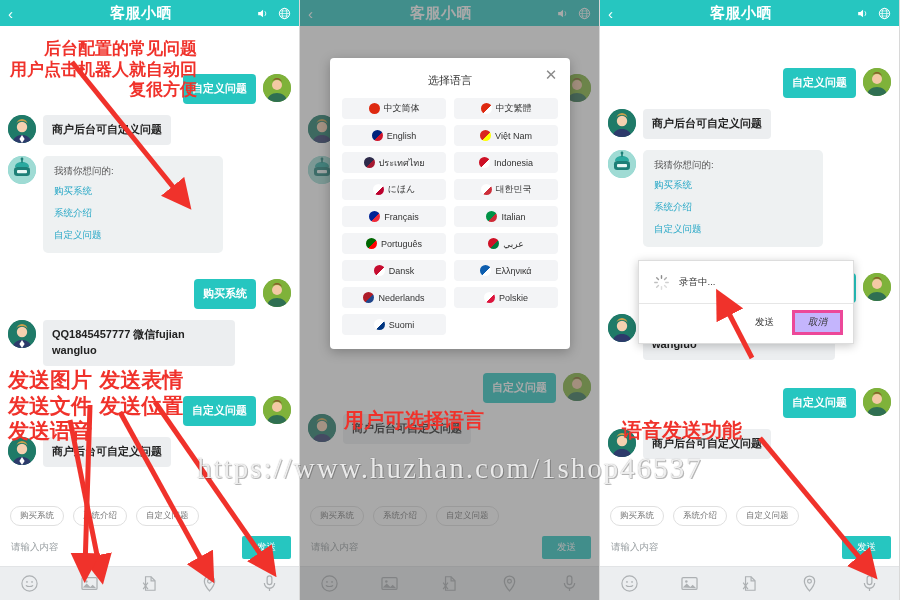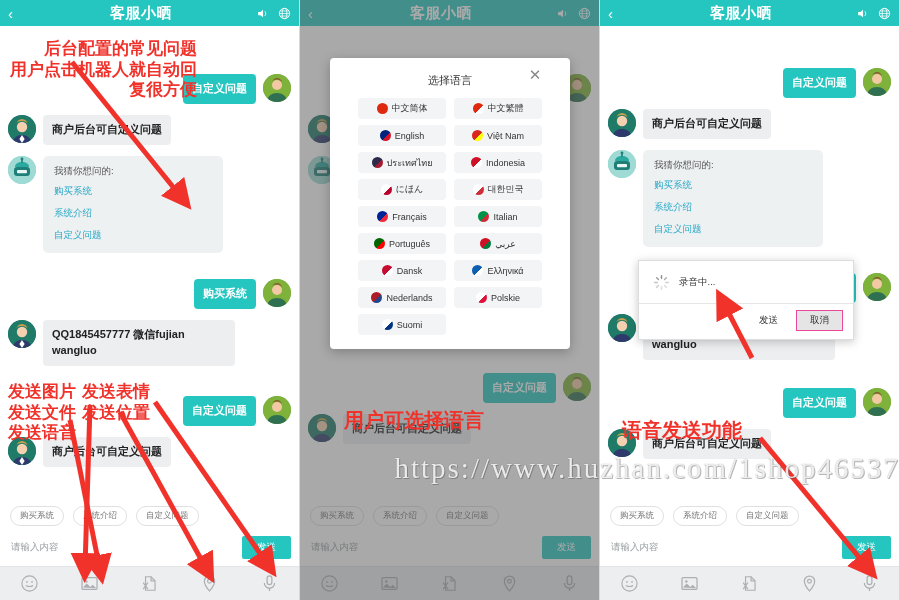--- a/index.html
+++ b/index.html
@@ -108,21 +108,21 @@
   .arrow-svg { position: absolute; left: 0; top: 0; z-index: 39;
                width: 300px; height: 600px; pointer-events: none; }
 
   
   .dimmer {
     position: absolute; inset: 0; background: rgba(90,90,90,.52); z-index: 20;
   }
   .lang-modal {
     position: absolute; left: 30px; top: 58px; width: 240px;
     background: #fff; border-radius: 4px; z-index: 30;
-    padding: 9px 28px 14px; box-shadow: 0 3px 12px rgba(0,0,0,.25);
+    padding: 9px 12px 14px; box-shadow: 0 3px 12px rgba(0,0,0,.25);
   }
   .lang-hd { position: relative; text-align: center; padding: 3px 0 10px; }
   .lang-hd-title { font-size: 11px; color: #333; }
   .lang-close {
     position: absolute; right: 0; top: 0; font-size: 15px; color: #8a8a8a;
     line-height: 1; width: 14px; text-align: center;
   }
   .lang-grid { display: grid; grid-template-columns: 1fr 1fr; gap: 6px 8px; }
   .lang-item {
     background: #f3f4f6; border-radius: 4px; height: 21px;
@@ -140,28 +140,28 @@
   }
   .rec-top { display: flex; align-items: center; gap: 9px; padding: 13px 14px 12px; }
   .spinner { width: 17px; height: 17px; flex: 0 0 17px; }
   .rec-text { font-size: 9.5px; color: #333; }
   .rec-foot {
     display: flex; justify-content: flex-end; align-items: center; gap: 10px;
     border-top: 1px solid #e6e6e6; padding: 6px 10px 8px;
   }
   .rec-send { font-size: 9.5px; color: #333; padding: 3px 8px; }
   .rec-cancel {
-    font-size: 9.5px; color: #333; background: #e5e5e5;
-    border: 1px solid #ec4899; padding: 3px 13px;
+    font-size: 9.5px; color: #333; background: #c4b5fd;
+    border: 3px solid #ec4899; padding: 3px 13px; font-style: italic;
   }
 
   
   .watermark {
     position: absolute; z-index: 60; left: 0; top: 452px; width: 900px;
-    text-align: right; font-size: 29px;
+    text-align: center; font-size: 29px;
     font-family: "Liberation Serif", serif; letter-spacing: 2px;
     color: rgba(252,252,252,.88);
     text-shadow: 0 0 1px rgba(60,60,60,.55), 1px 1px 0 rgba(70,70,70,.35);
     pointer-events: none; white-space: nowrap;
   }
 </style>
 </head>
 <body>
 
 <div class="stage">
@@ -317,21 +317,21 @@
           <rect x="9" y="2.5" width="6" height="11" rx="3" fill="none" stroke="#7a7f82" stroke-width="1.6"></rect>
           <path d="M5.5 11.5a6.5 6.5 0 0013 0" fill="none" stroke="#7a7f82" stroke-width="1.6"></path>
           <path d="M12 18v3.5" stroke="#7a7f82" stroke-width="1.6"></path>
         </svg>
       </div>
     </div>
 
     <div class="anno" style="left:10px; top:38px; font-size:17px;text-align:right;">后台配置的常见问题
 用户点击机器人就自动回
 复很方便</div>
-    <div class="anno" style="left:8px; top:381px; font-size:17px;">发送图片 发送表情
+    <div class="anno" style="left:8px; top:368px; font-size:21px;">发送图片 发送表情
 发送文件 发送位置
 发送语音</div>
 
     <svg class="arrow-svg">
       <defs>
         <marker id="ah" markerWidth="6" markerHeight="6" refX="3" refY="3" orient="auto">
           <path d="M0,0 L6,3 L0,6 z" fill="#f0322b"></path>
         </marker>
       </defs>
       <line x1="72" y1="62" x2="182" y2="198" stroke="#f0322b" stroke-width="5" marker-end="url(#ah)"></line>

